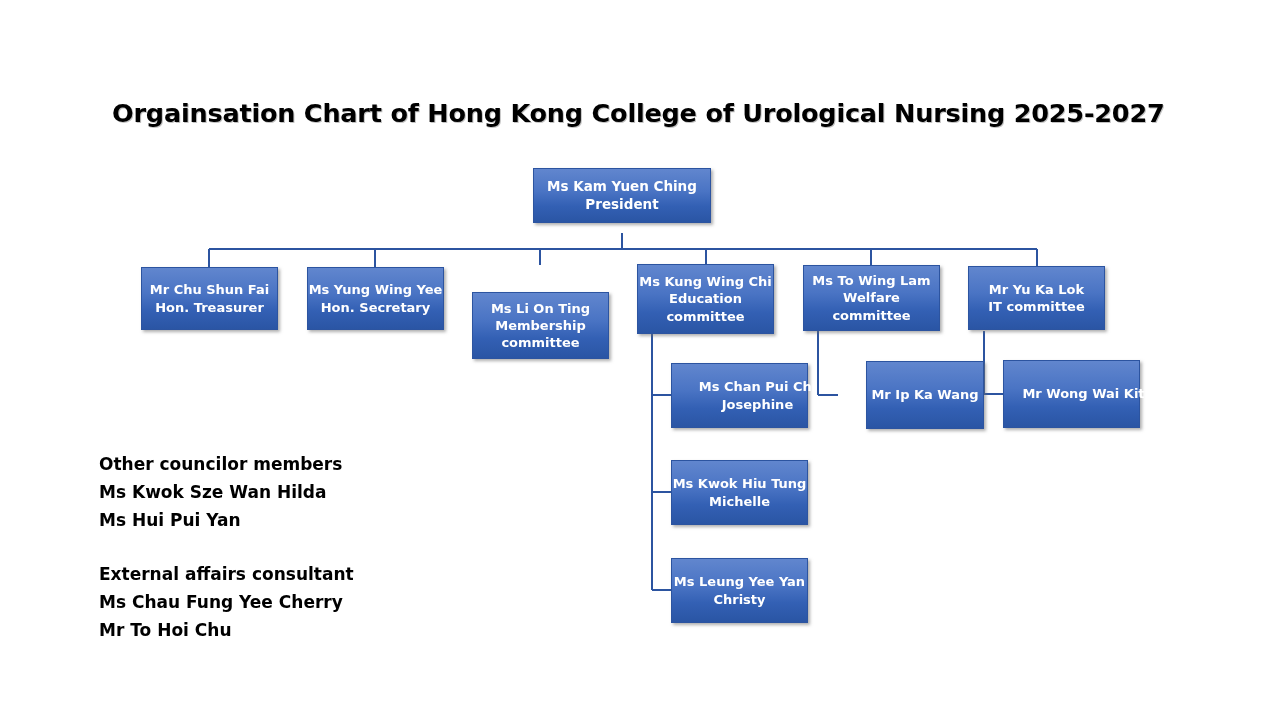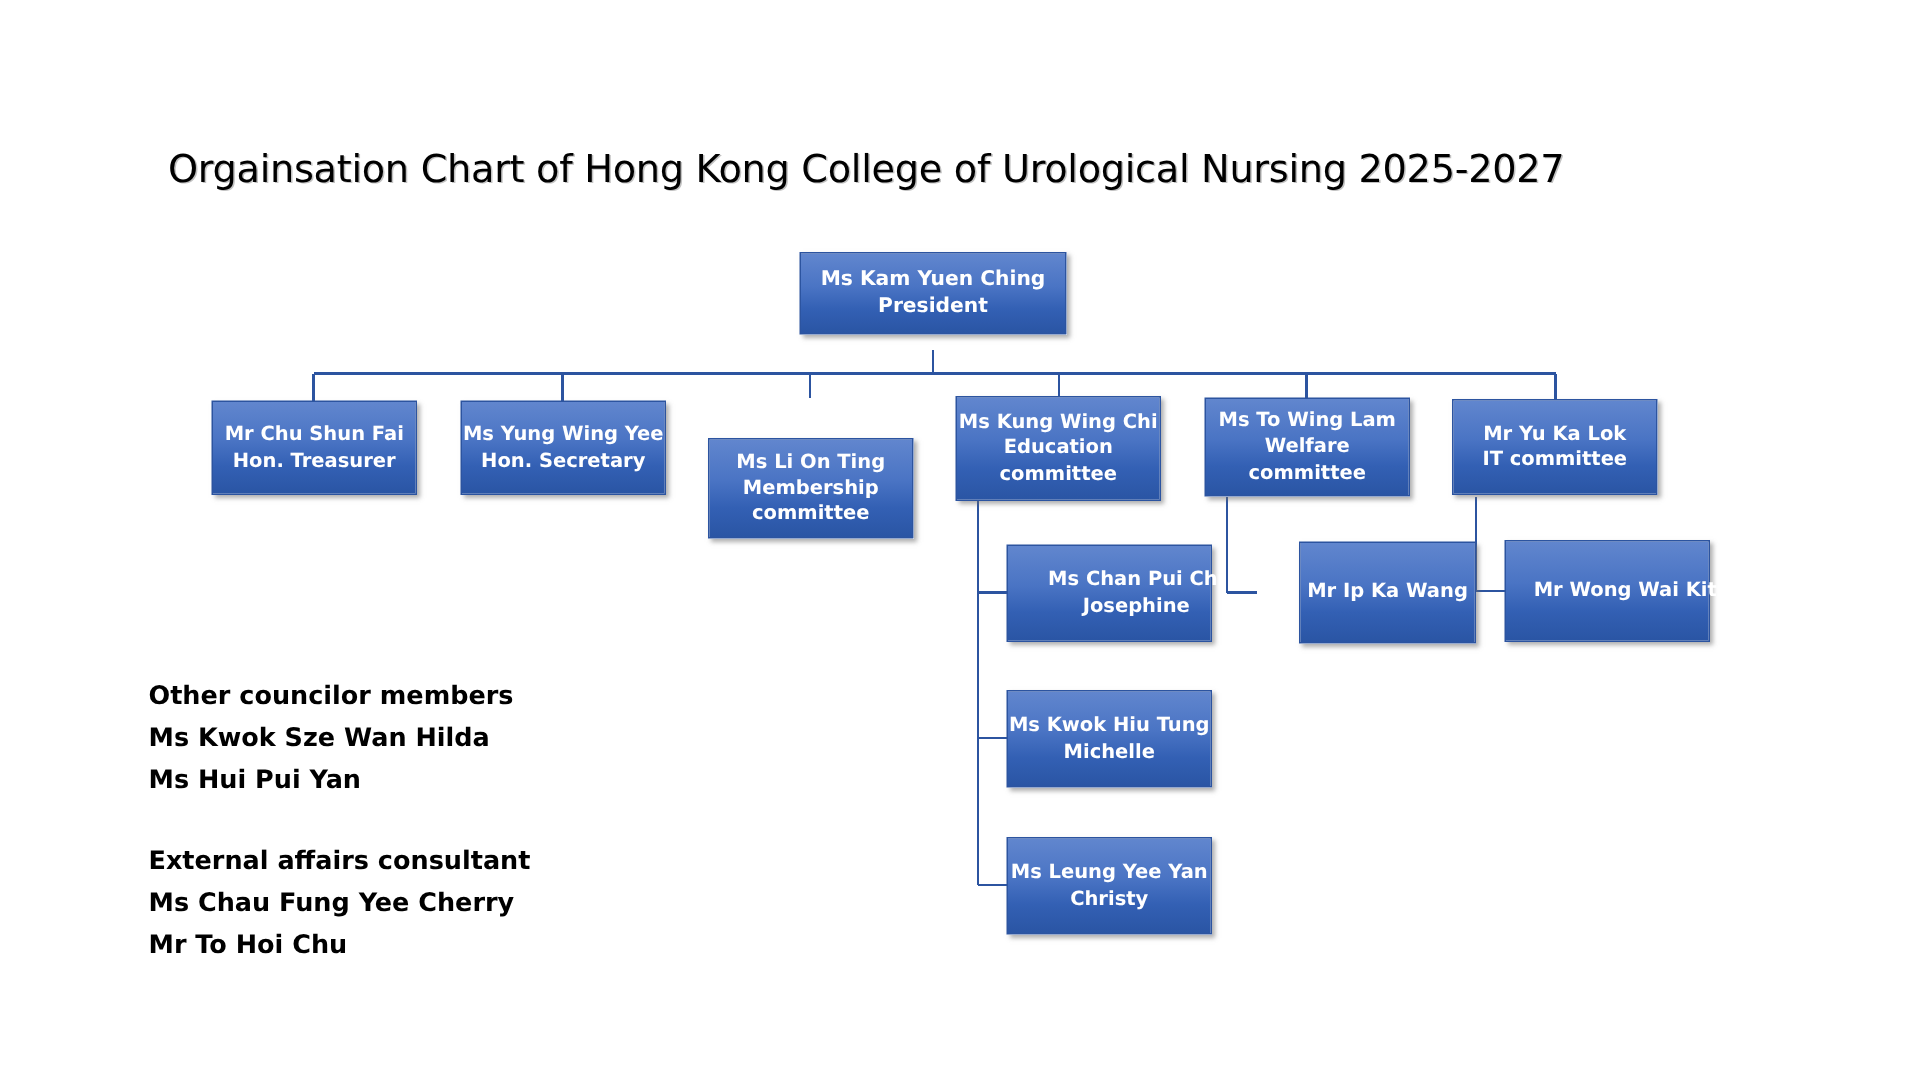--- a/index.html
+++ b/index.html
@@ -23,21 +23,21 @@
   }
 
   
   .chart-title {
     position: absolute;
     left: 112px;
     top: 98px;
     width: 1070px;
     font-family: "DejaVu Sans", "Liberation Sans", sans-serif;
     font-size: 25.5px;
-    font-weight: normal;
+    font-weight: bold;
     color: #000000;
     letter-spacing: -0.2px;
     white-space: nowrap;
     text-shadow: 1px 1px 0 rgba(120,120,120,0.45);
   }
 
   
   #connectors {
     position: absolute;
     left: 0; top: 0;

